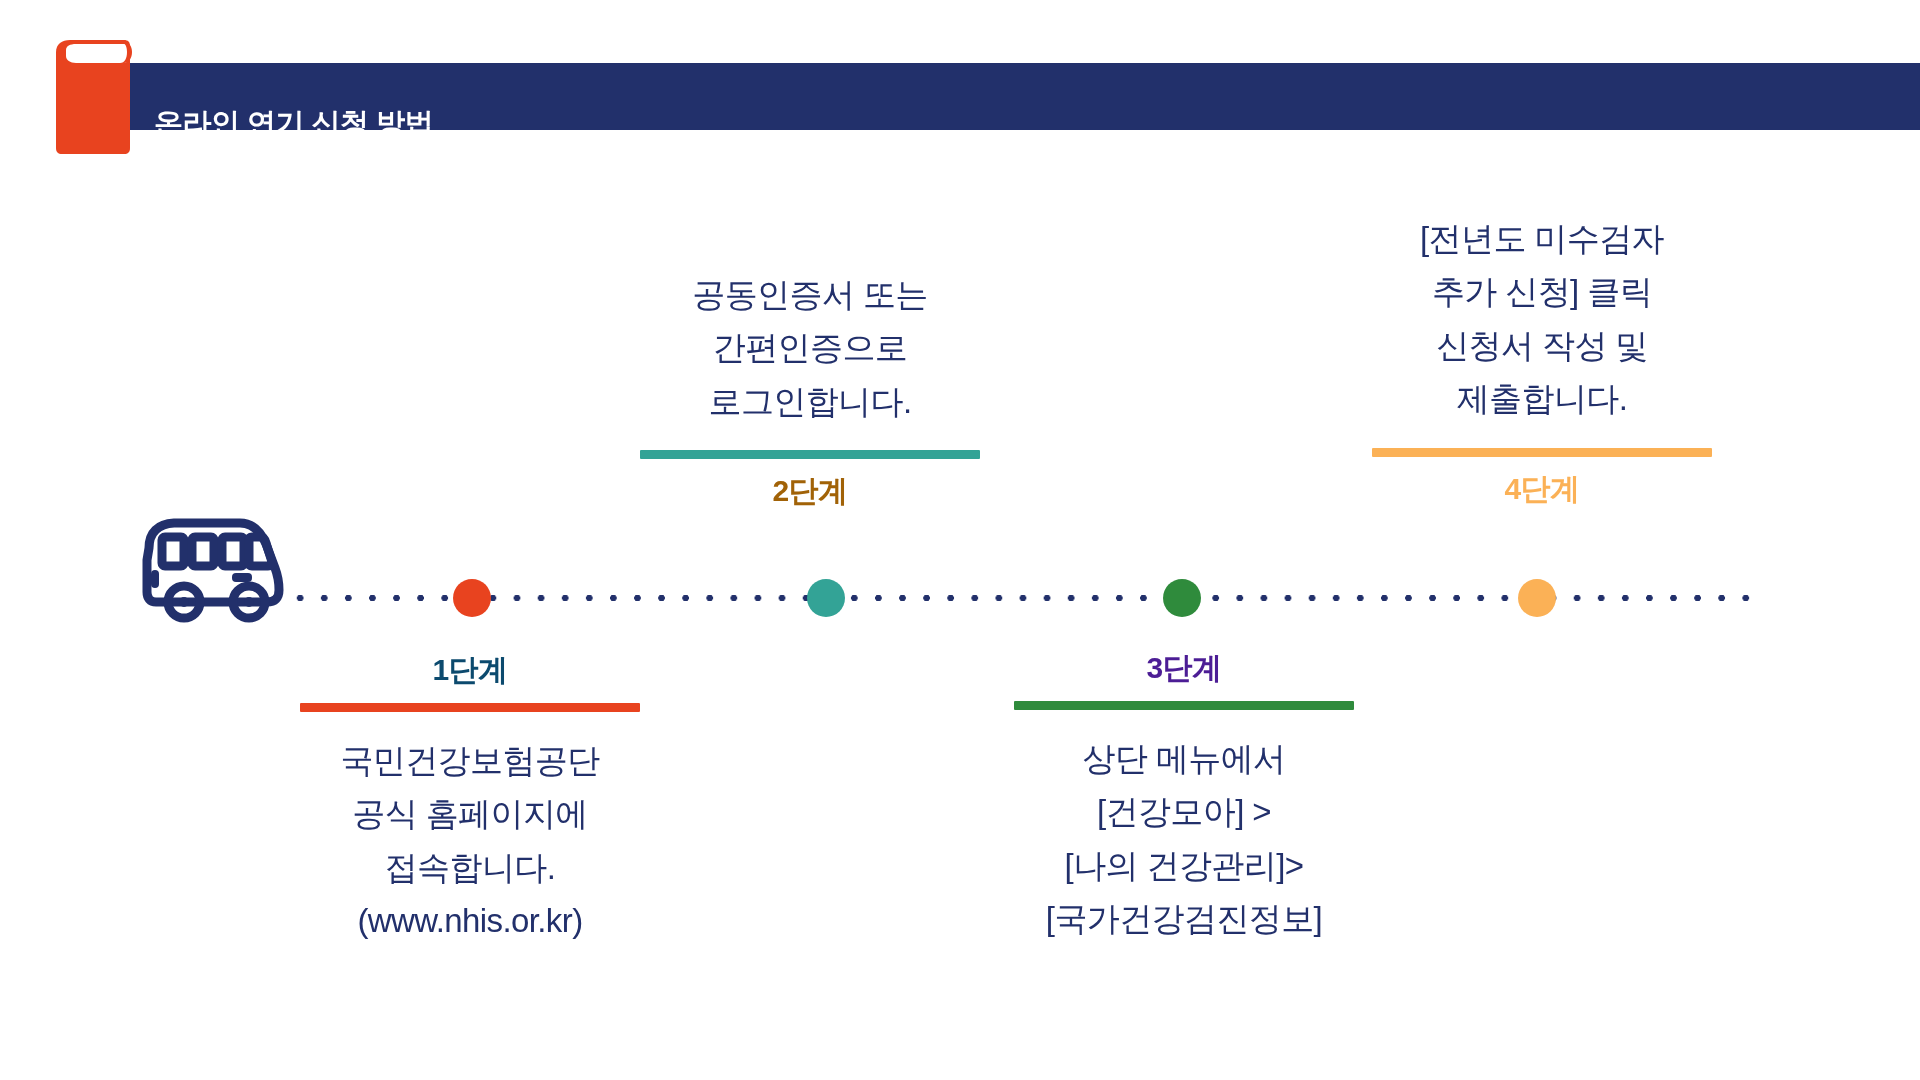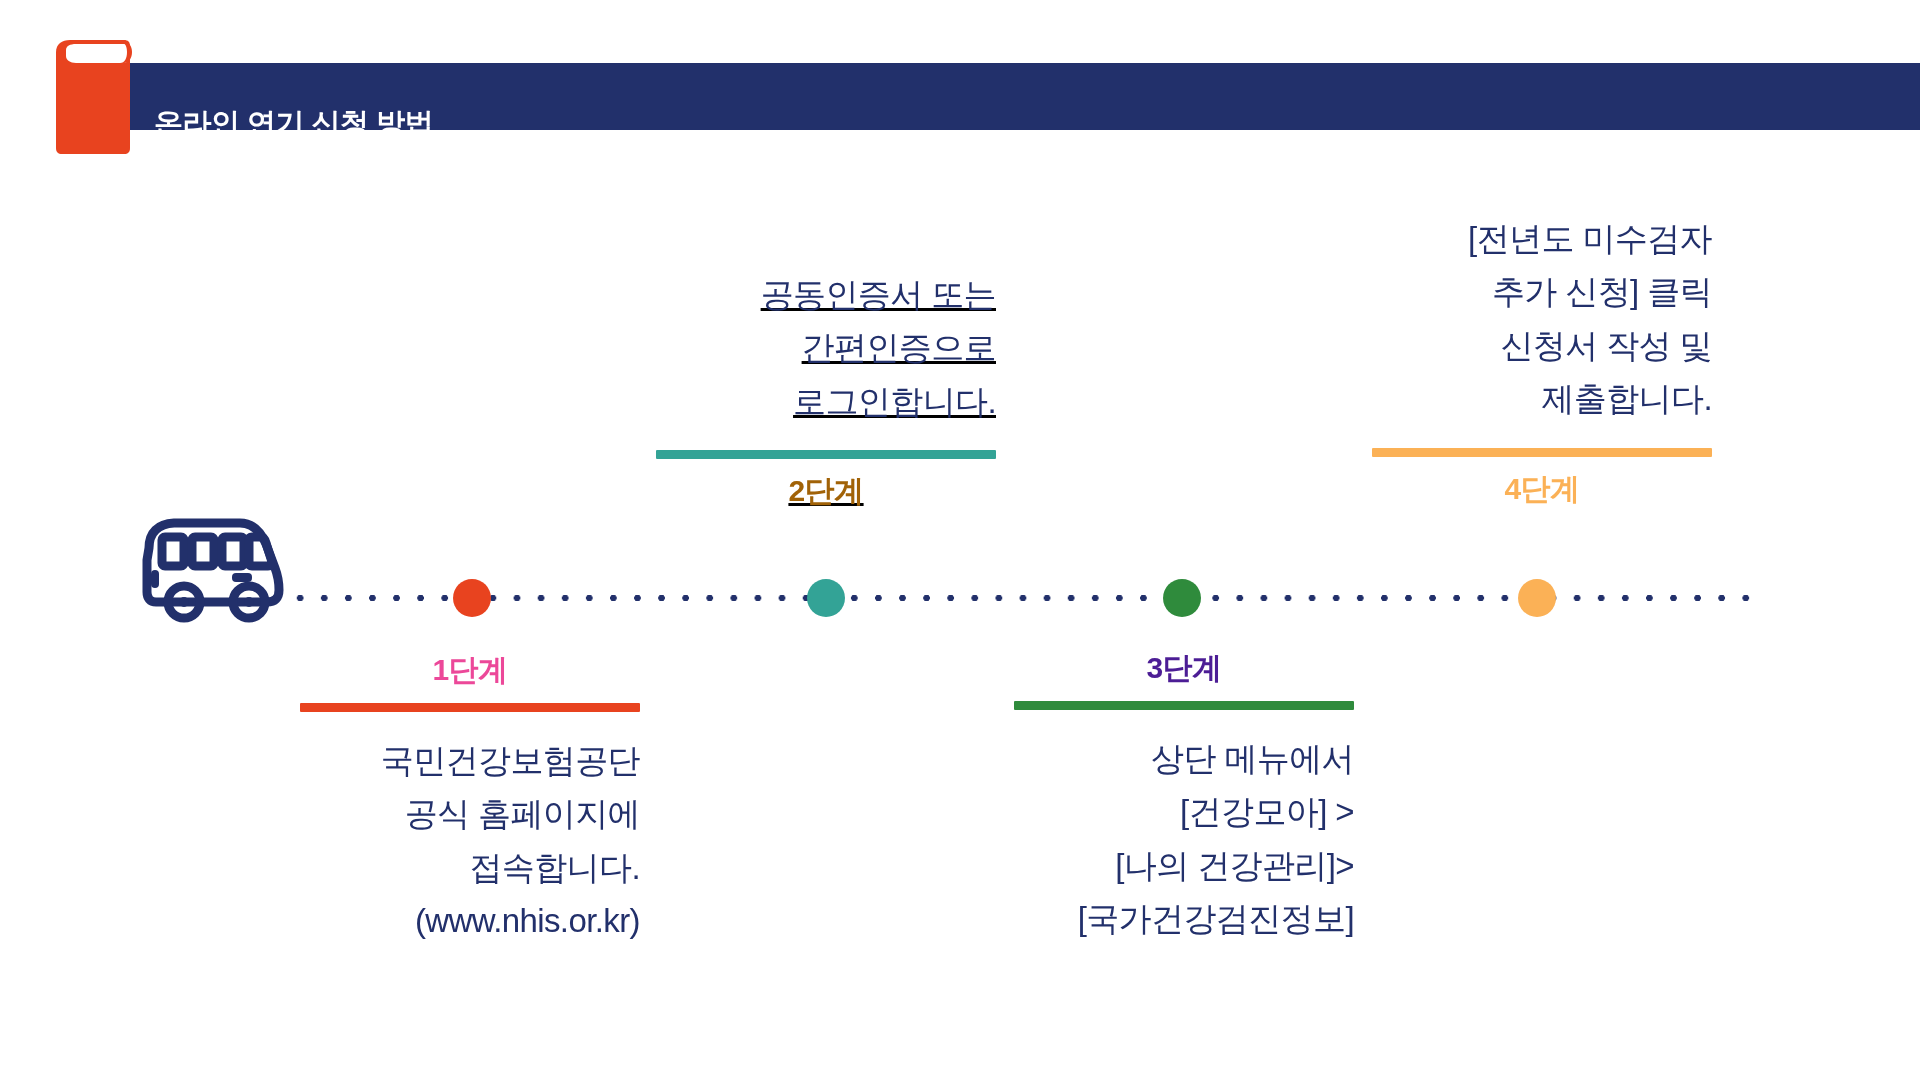--- a/index.html
+++ b/index.html
@@ -92,39 +92,38 @@
     position: absolute;
     text-align: center;
   }
   .step-text {
     color: #22306b;
     font-size: 33px;
     line-height: 1.62;
     font-weight: normal;
     letter-spacing: -0.6px;
     white-space: nowrap;
-    text-align: right;
   }
   .step-label {
     font-size: 30px;
     font-weight: bold;
     letter-spacing: -0.5px;
   }
   .step-rule {
     height: 9px;
     border-radius: 1px;
   }
 
   
   #step-1 { left: 300px; top: 650px; width: 340px; }
-  #step-1 .step-label { color: #ec4899; }
+  #step-1 .step-label { color: #0c4a6e; }
   #step-1 .step-rule { background: #e8431f; width: 340px; margin: 12px 0 22px 0; }
 
   
-  #step-2 { left: 656px; top: 268px; width: 340px; text-decoration: underline; }
+  #step-2 { left: 640px; top: 268px; width: 340px; }
   #step-2 .step-label { color: #a16207; }
   #step-2 .step-rule { background: #33a396; width: 340px; margin: 22px 0 12px 0; }
 
   
   #step-3 { left: 1014px; top: 648px; width: 340px; }
   #step-3 .step-label { color: #4c1d95; }
   #step-3 .step-rule { background: #2f8b3c; width: 340px; margin: 12px 0 22px 0; }
 
   
   #step-4 { left: 1372px; top: 212px; width: 340px; }

